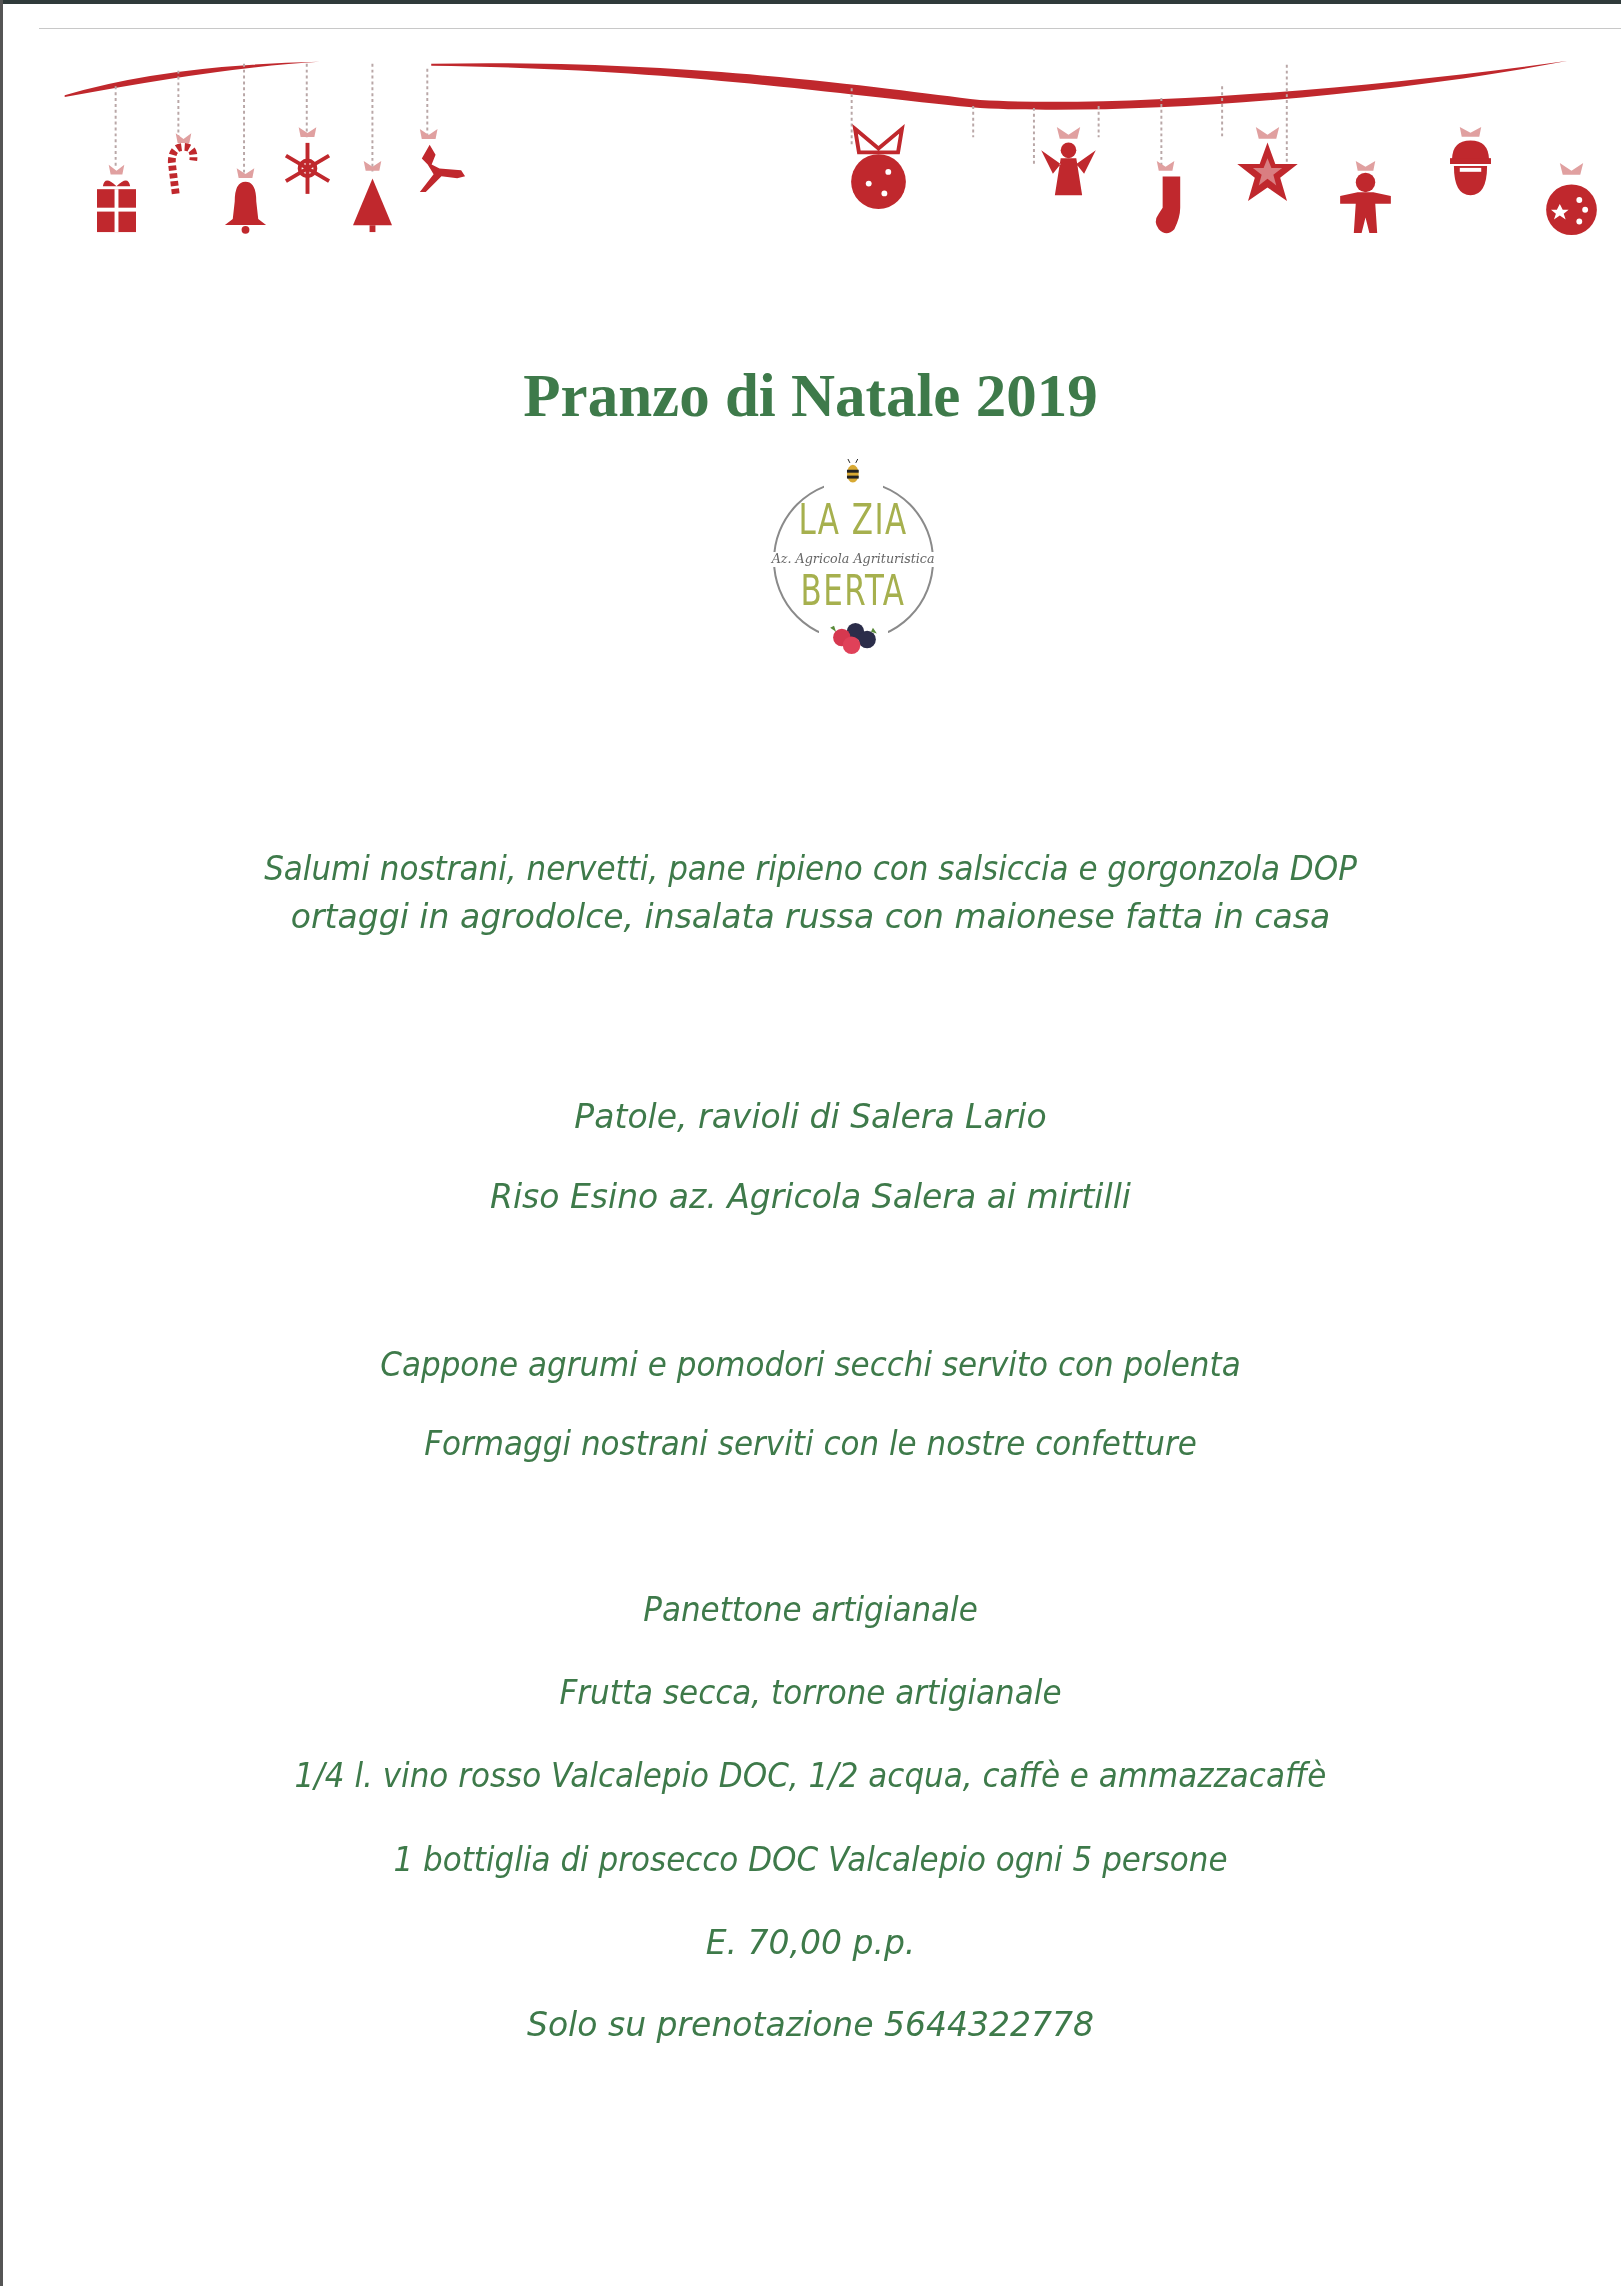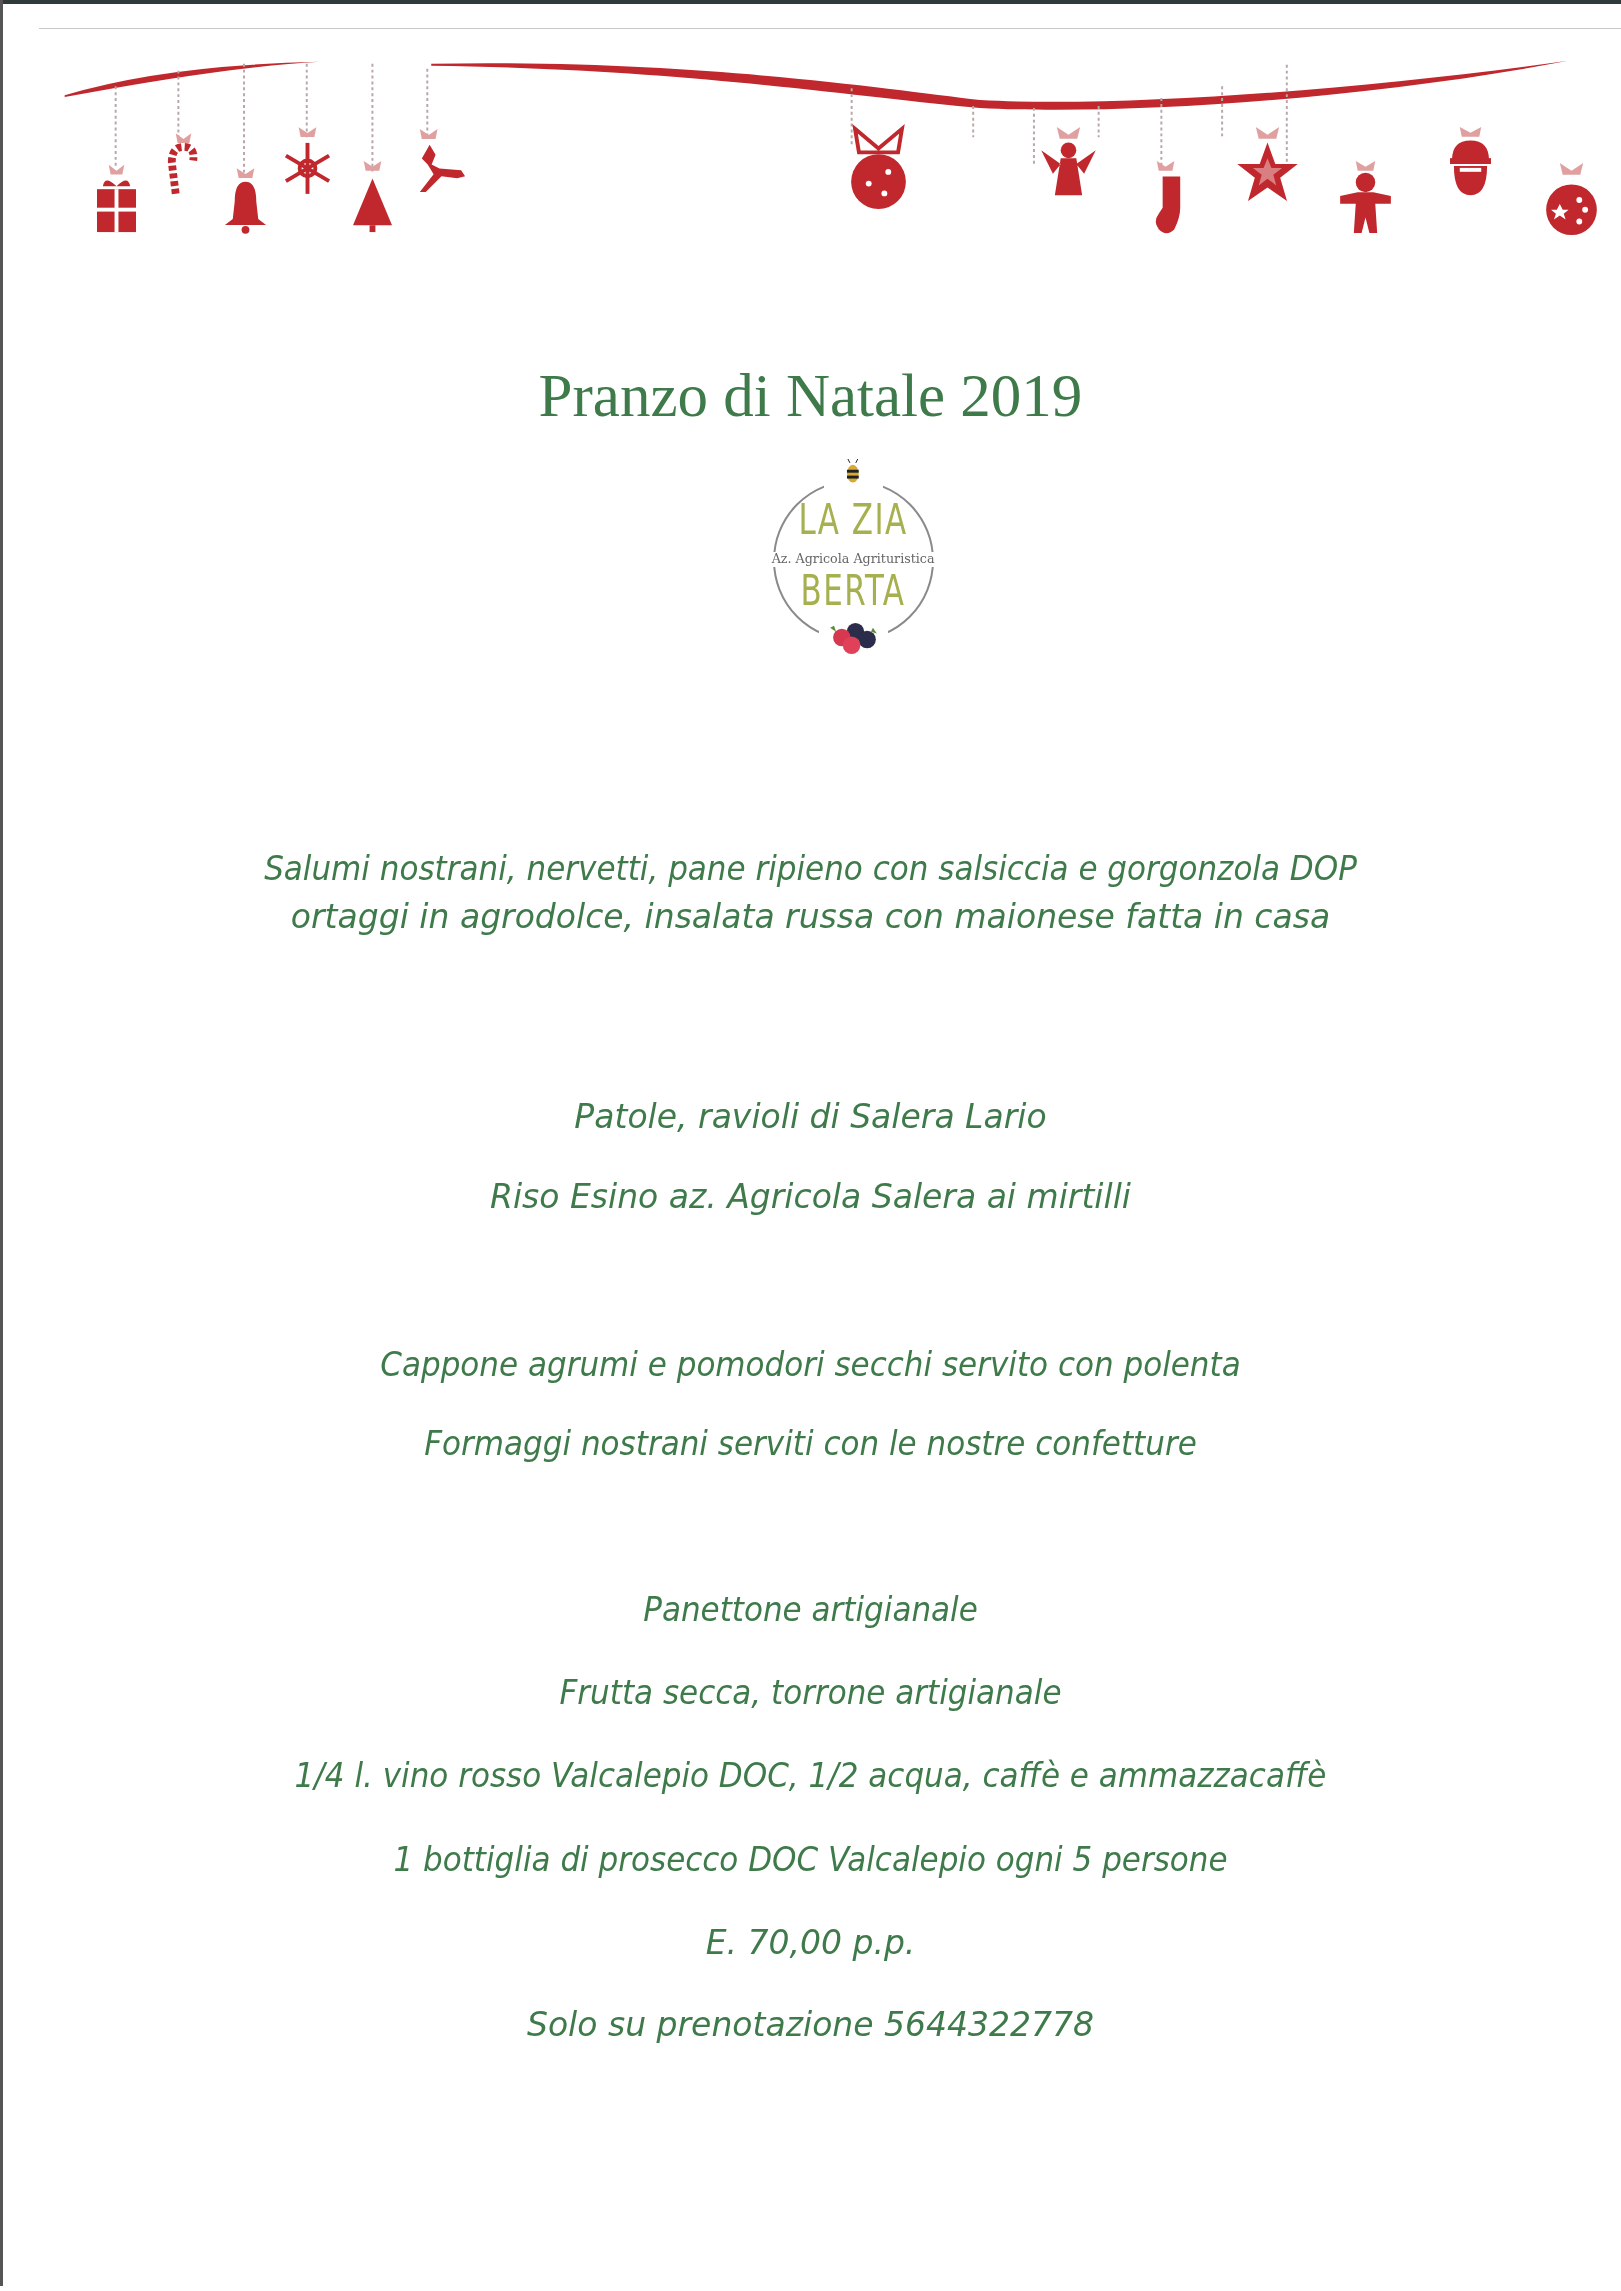--- a/index.html
+++ b/index.html
@@ -8,38 +8,38 @@
     background: #ffffff;
   }
   .scan-top { position: absolute; left: 0; top: 0; width: 1621px; height: 3.9px; background: #2f3a3a; }
   .scan-left { position: absolute; left: 0; top: 0; width: 2.9px; height: 2286px; background: #555; }
   .scan-rule { position: absolute; left: 39px; top: 28px; width: 1582px; height: 1px; background: #c8c8c8; }
 
   .garland { position: absolute; left: 0; top: 0; width: 1621px; height: 255px; }
 
   .title {
     position: absolute; left: 0; width: 1621px; top: 361px; text-align: center;
-    font-family: "Liberation Serif", "DejaVu Serif", serif; font-weight: normal;
+    font-family: "Liberation Serif", "DejaVu Serif", serif; font-weight: bold;
     font-size: 61px; color: #3e7a4a; letter-spacing: 0px;
   }
 
   .logo { position: absolute; left: 765px; top: 453px; width: 176px; height: 211px; }
   .logo-ring { position: absolute; left: 7.8px; top: 27.4px; width: 161px; height: 161px; border-radius: 50%; border: 2px solid #8a8a8a; box-sizing: border-box; }
   .logo-gap-top { position: absolute; left: 59px; top: 19.6px; width: 59px; height: 19.6px; background: #fff; }
   .logo-gap-bot { position: absolute; left: 54px; top: 174px; width: 69px; height: 24.5px; background: #fff; }
   .logo-line1, .logo-line3 {
     position: absolute; left: 0; width: 176px; text-align: center;
     font-family: "DejaVu Sans", sans-serif; font-size: 43px; color: #a6b04e;
     transform: scaleX(0.72); transform-origin: center; letter-spacing: 2px; line-height: 1;
   }
   .logo-line1 { top: 45px; }
   .logo-line3 { top: 116px; }
   .logo-line2 {
     position: absolute; left: -5.9px; width: 188px; top: 99px; text-align: center;
-    font-family: "DejaVu Serif", serif; font-size: 12.7px; color: #666;
+    font-family: "DejaVu Serif", serif; font-style: italic; font-size: 12.7px; color: #666;
     background: #fff; line-height: 14.7px;
   }
   .bee { position: absolute; left: 80px; top: 5.9px; }
   .berries { position: absolute; left: 61px; top: 167px; }
 
   .menu {
     position: absolute; left: 0; width: 1621px; text-align: center;
     font-family: "DejaVu Sans", sans-serif; font-style: italic;
     color: #3e7a4a; font-size: 33px; line-height: 1;
     transform-origin: center;

